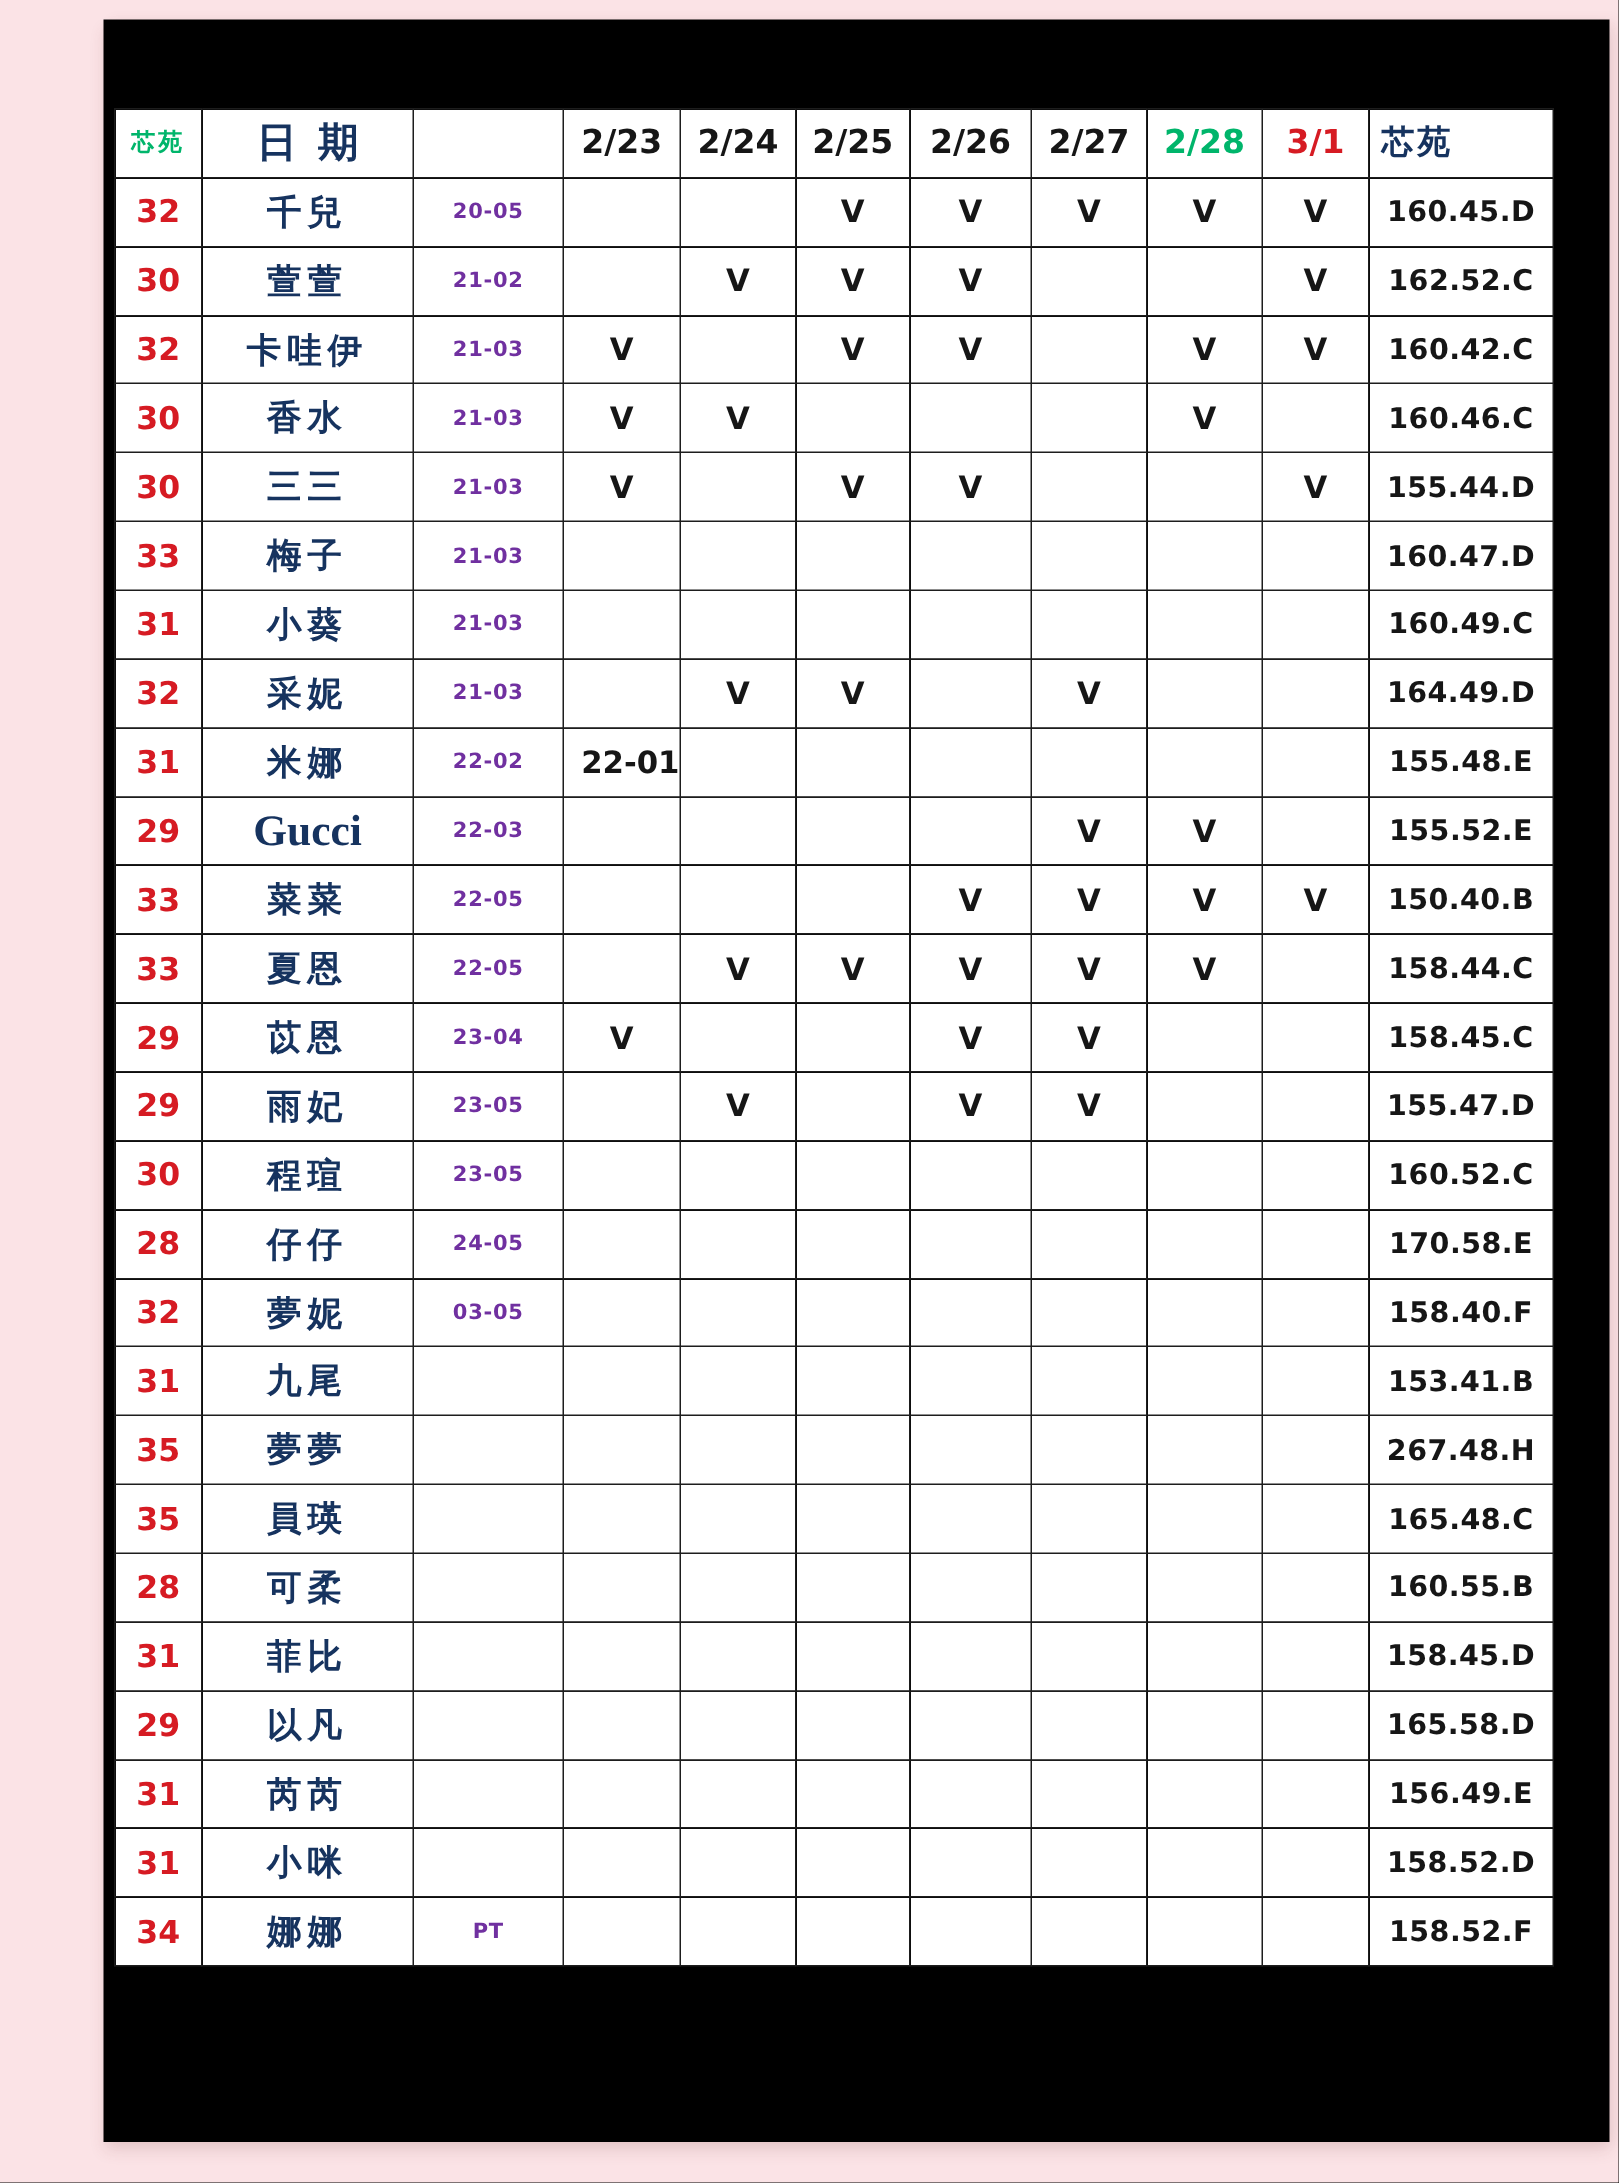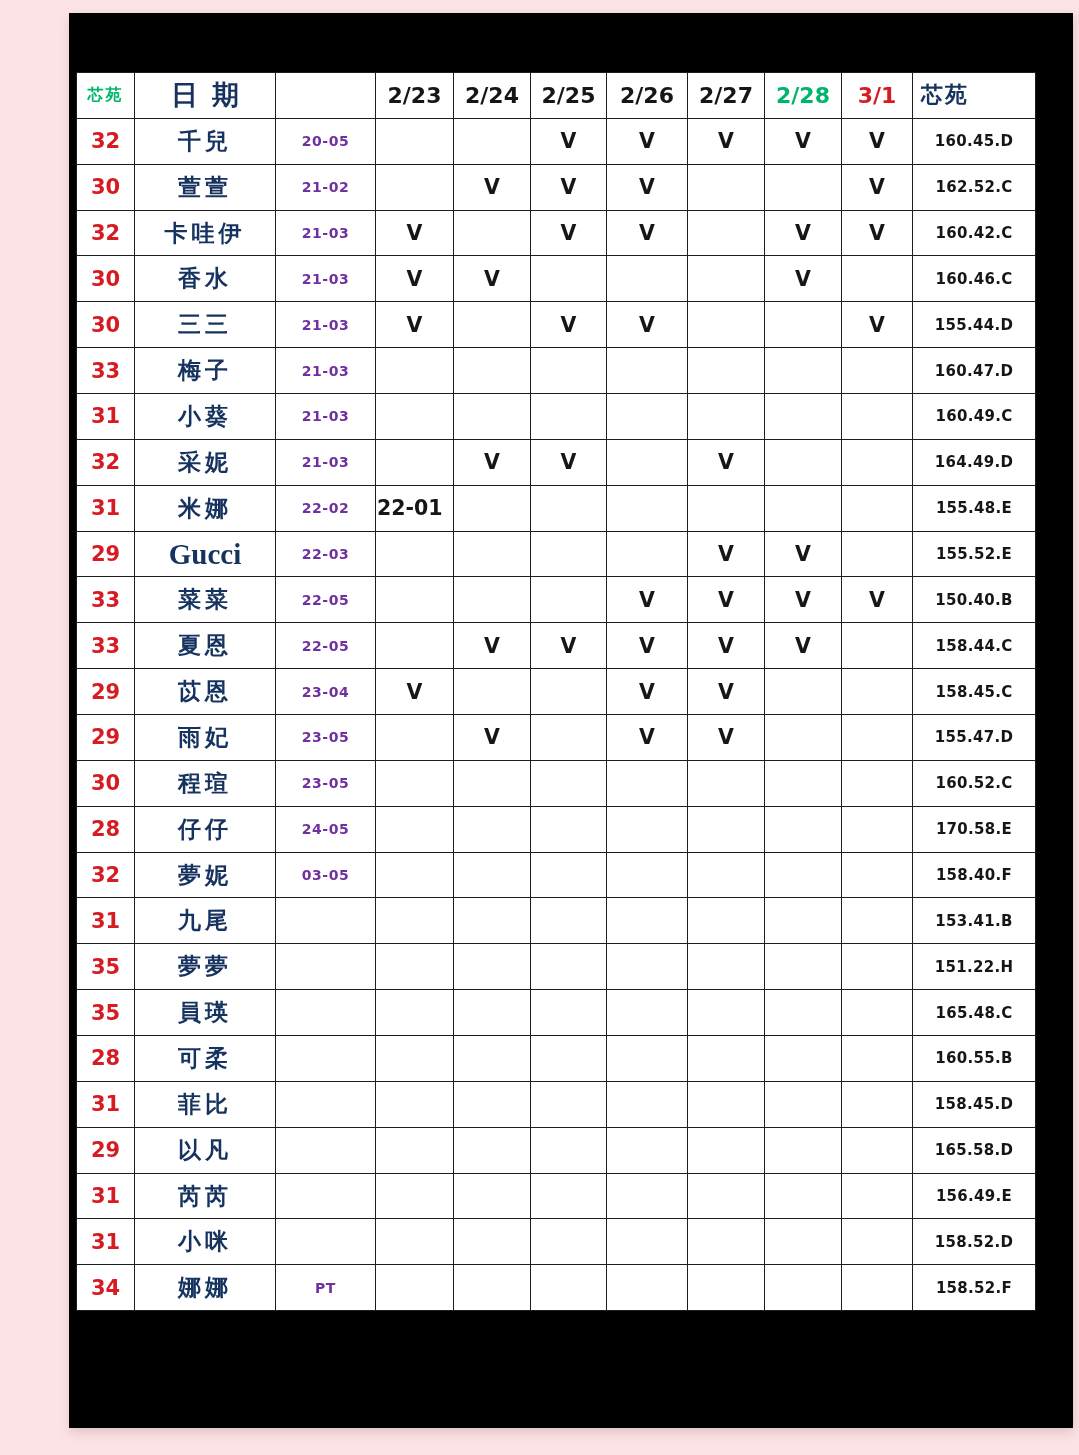--- a/index.html
+++ b/index.html
@@ -41,22 +41,22 @@
   .lbl-date{font-size:27px;letter-spacing:14px;text-indent:14px}
   .lbl-staff{font-size:30px;letter-spacing:8px;text-indent:8px}
   .lbl-shift{font-size:21px;letter-spacing:2px}
   .lbl-height{font-size:24px;letter-spacing:1px}
   .corner-right{font-size:22px;letter-spacing:2px;text-align:left;padding-left:8px}
   .price{font-size:21px}
   .name{font-size:23px;letter-spacing:4px}
   .name.latin{font-family:Liberation Serif, serif;font-size:29px;letter-spacing:0;font-weight:bold}
   .shift{font-size:14px;letter-spacing:.5px}
   .day{font-size:20.5px}
-  .day.text-left{text-align:left;padding-left:1px;letter-spacing:0}
-  .hval{font-size:15px;letter-spacing:.3px}
+  .day.text-left{text-align:right;padding-left:1px;letter-spacing:0}
+  .hval{font-size:19px;letter-spacing:.3px}
 </style>
 </head>
 <body>
 
 <div class="paper">
   <table class="schedule">
     <colgroup>
       <col style="width:58px">
         <col style="width:141px">
         <col style="width:100px">
@@ -323,21 +323,21 @@
           <td class="price red">35</td>
           <td class="name navy">夢夢</td>
           <td class="shift purple"></td>
           <td class="day black"></td>
           <td class="day black"></td>
           <td class="day black"></td>
           <td class="day black"></td>
           <td class="day black"></td>
           <td class="day black"></td>
           <td class="day black"></td>
-          <td class="hval black">151.22.H</td>
+          <td class="hval black">267.48.H</td>
         </tr>
         <tr>
           <td class="price red">35</td>
           <td class="name navy">員瑛</td>
           <td class="shift purple"></td>
           <td class="day black"></td>
           <td class="day black"></td>
           <td class="day black"></td>
           <td class="day black"></td>
           <td class="day black"></td>

